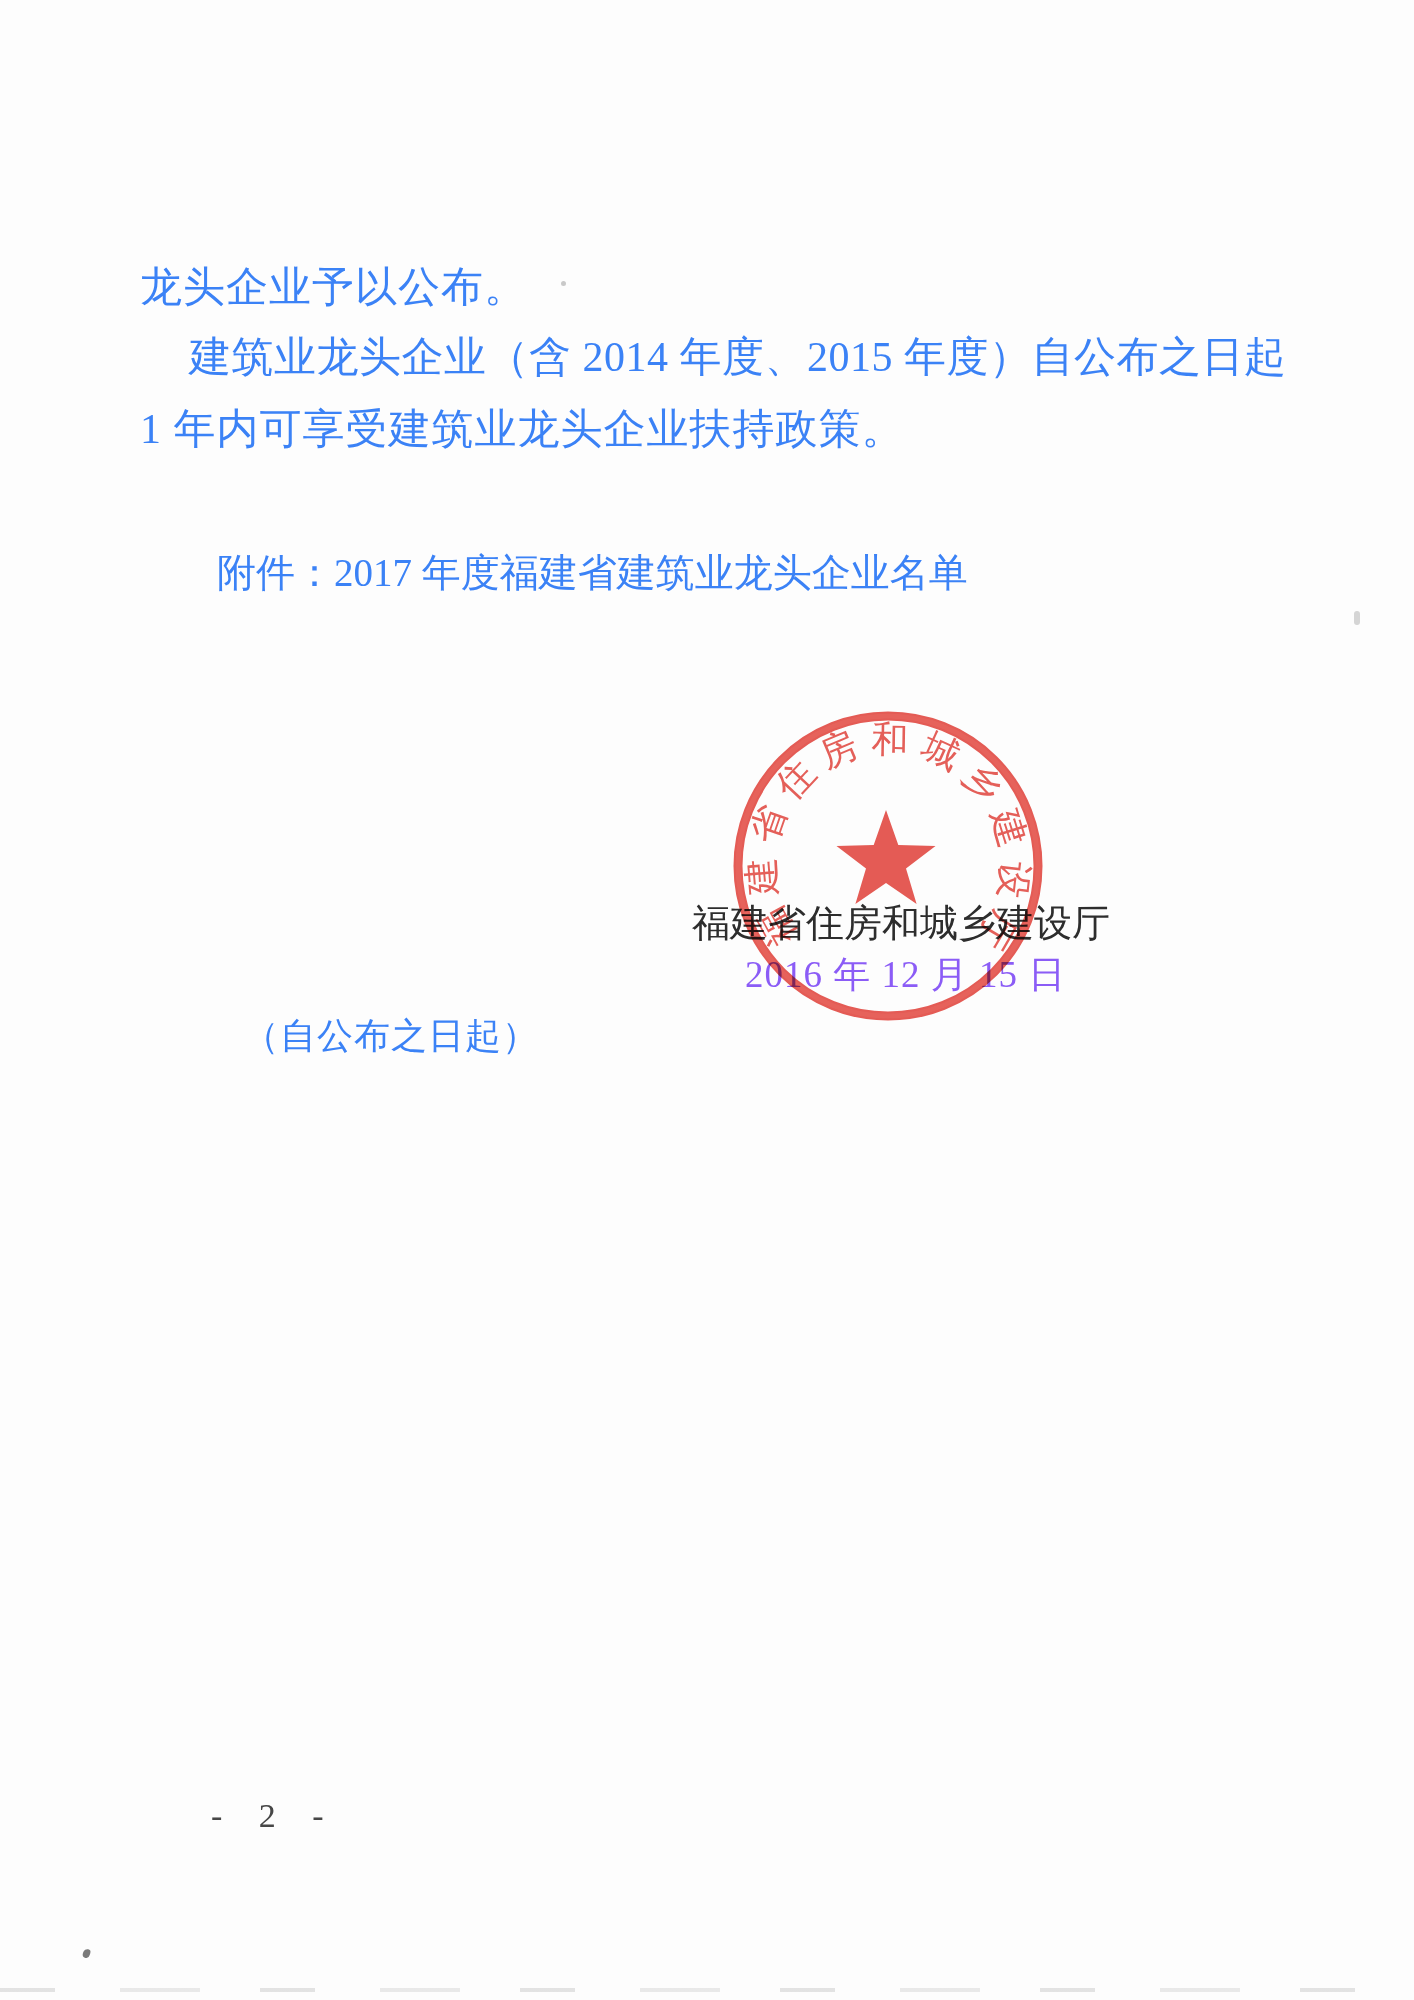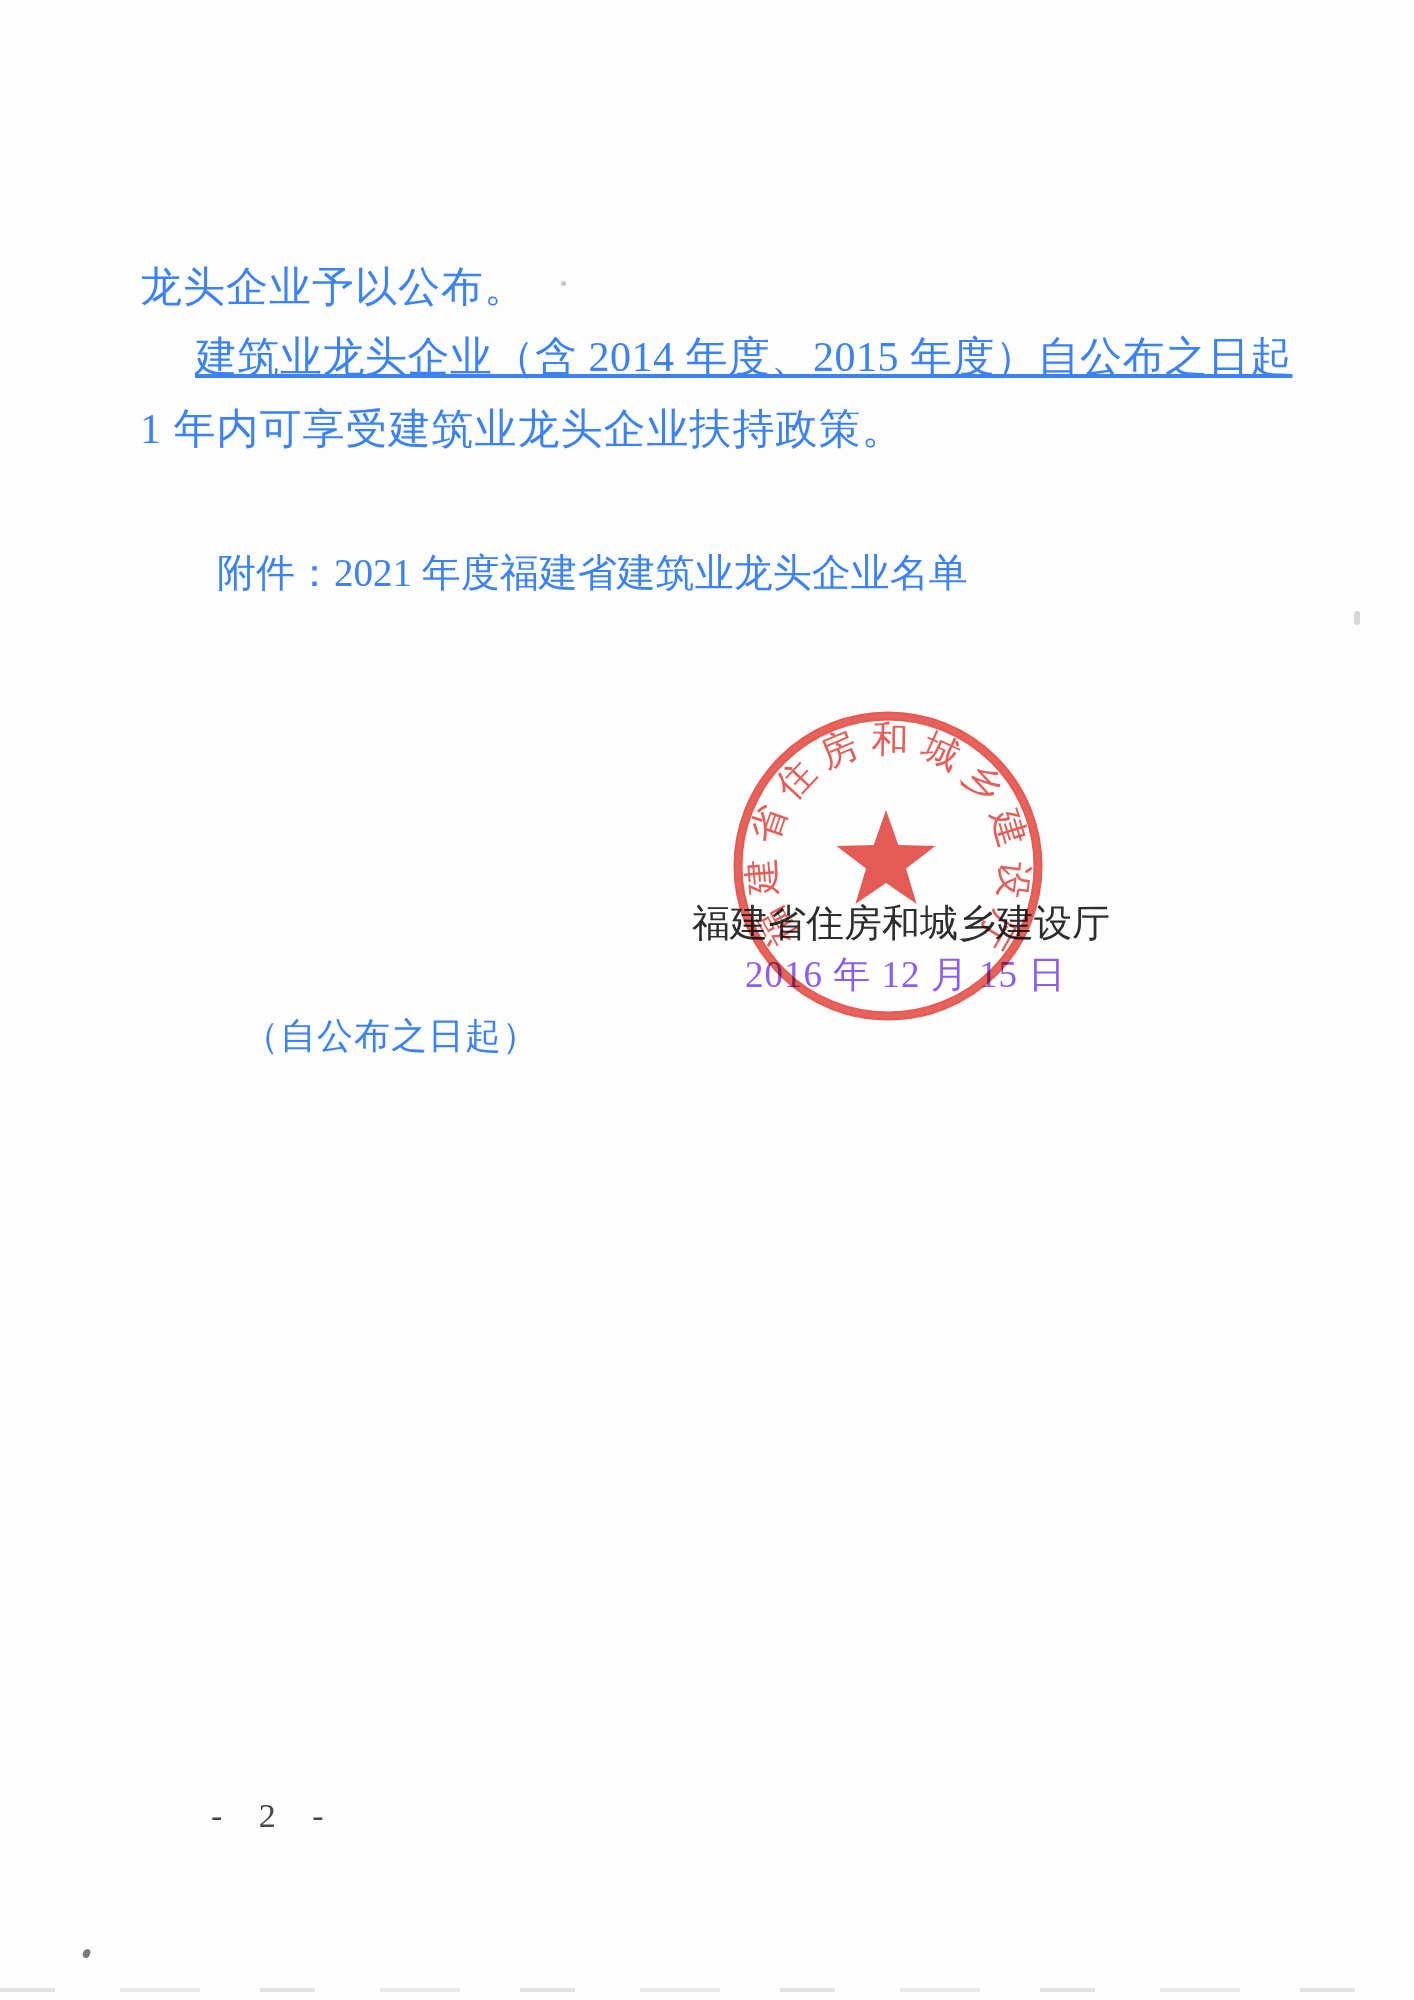--- a/index.html
+++ b/index.html
@@ -15,21 +15,21 @@
   }
   .page { position: absolute; inset: 0; }
   .txt {
     position: absolute;
     white-space: nowrap;
     color: #3b82f6;
     -webkit-font-smoothing: antialiased;
   }
   .body-line { font-size: 42px; letter-spacing: 1px; }
   #line1 { left: 140px; top: 259px; }
-  #line2 { left: 195px; top: 329px; letter-spacing: 0.5px; text-decoration: underline; }
+  #line2 { left: 189px; top: 329px; letter-spacing: 0.5px; }
   #line3 { left: 140px; top: 401px; }
   #attachment { left: 217px; top: 546px; font-size: 39px; letter-spacing: 0px; }
   #signature { left: 692px; top: 898px; font-size: 38px; color: #2d2d2d; }
   #sign-date { left: 745px; top: 950px; font-size: 37px; color: #8b5cf6; letter-spacing: 1px; }
   #disclosure { left: 243px; top: 1012px; font-size: 36px; letter-spacing: 1px; }
   #page-number { left: 211px; top: 1797px; font-size: 34px; letter-spacing: 14px; color: #474747; }
 
   
   #seal {
     position: absolute;
@@ -63,21 +63,21 @@
 <body>
 
 <div class="page">
 
   <div class="txt body-line" id="line1">龙头企业予以公布。</div>
 
   <div class="txt body-line" id="line2">建筑业龙头企业（含 2014 年度、2015 年度）自公布之日起</div>
 
   <div class="txt body-line" id="line3">1 年内可享受建筑业龙头企业扶持政策。</div>
 
-  <div class="txt" id="attachment">附件：2021 年度福建省建筑业龙头企业名单</div>
+  <div class="txt" id="attachment">附件：2017 年度福建省建筑业龙头企业名单</div>
 
   <div class="txt" id="signature">福建省住房和城乡建设厅</div>
 
   <div class="txt" id="sign-date">2016 年 12 月 15 日</div>
 
   <div class="txt" id="disclosure">（自公布之日起）</div>
 
   <div class="txt" id="page-number">- 2 -</div>
 
   <svg id="seal" viewBox="0 0 352 352" xmlns="http://www.w3.org/2000/svg">

